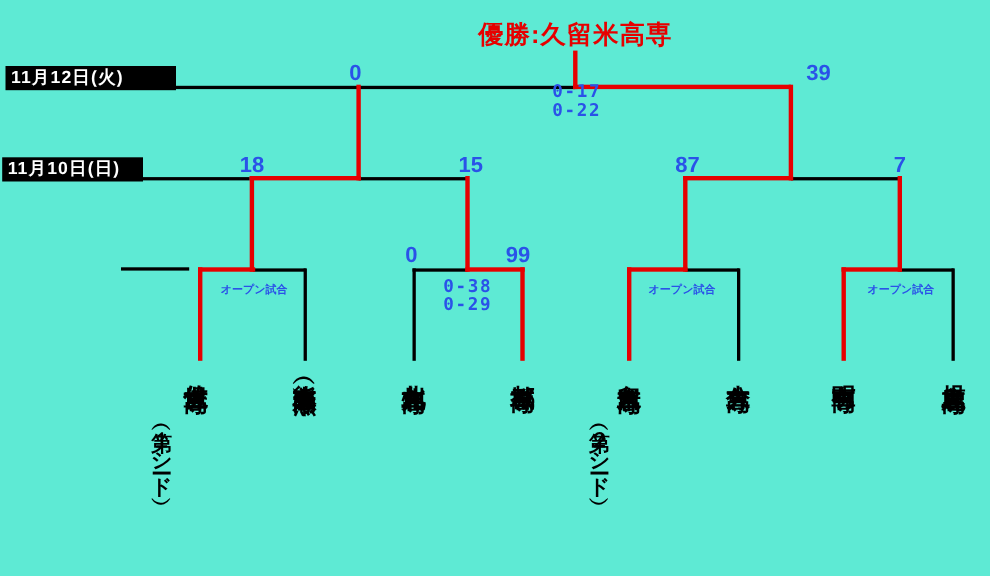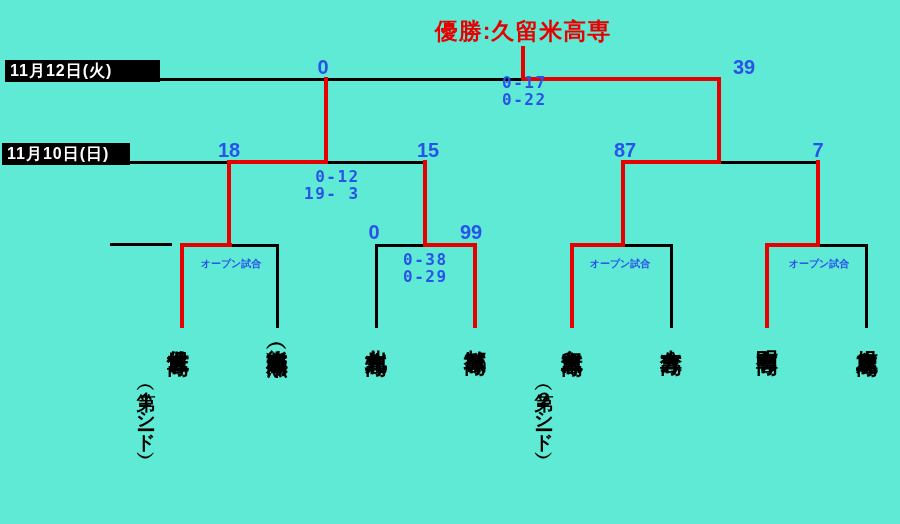--- a/index.html
+++ b/index.html
@@ -86,22 +86,20 @@
   <div class="score" style="left:720px;top:57px;margin-left:24px;">39</div>
   <div class="score" style="left:229px;top:140px;">18</div>
   <div class="score" style="left:428px;top:140px;">15</div>
   <div class="score" style="left:625px;top:140px;">87</div>
   <div class="score" style="left:818px;top:140px;">7</div>
   <div class="score" style="left:374px;top:222px;">0</div>
   <div class="score" style="left:471px;top:222px;">99</div>
 
   <div class="halves" style="left:502px;top:74px;">0-17
 0-22</div>
-  <div class="halves" style="left:304px;top:168px;"> 0-12
-19- 3</div>
   <div class="halves" style="left:403px;top:251px;">0-38
 0-29</div>
 
   <div class="open" style="left:231px;top:256px;">オープン試合</div>
   <div class="open" style="left:620px;top:256px;">オープン試合</div>
   <div class="open" style="left:819px;top:256px;">オープン試合</div>
 
   <div class="vname" style="left:167px;top:332px;">佐世保高専</div>
   <div class="vnote" style="left:137px;top:379px;">（第１シード）</div>
   <div class="vname" style="left:266px;top:332px;">熊本高専（熊本）</div>

